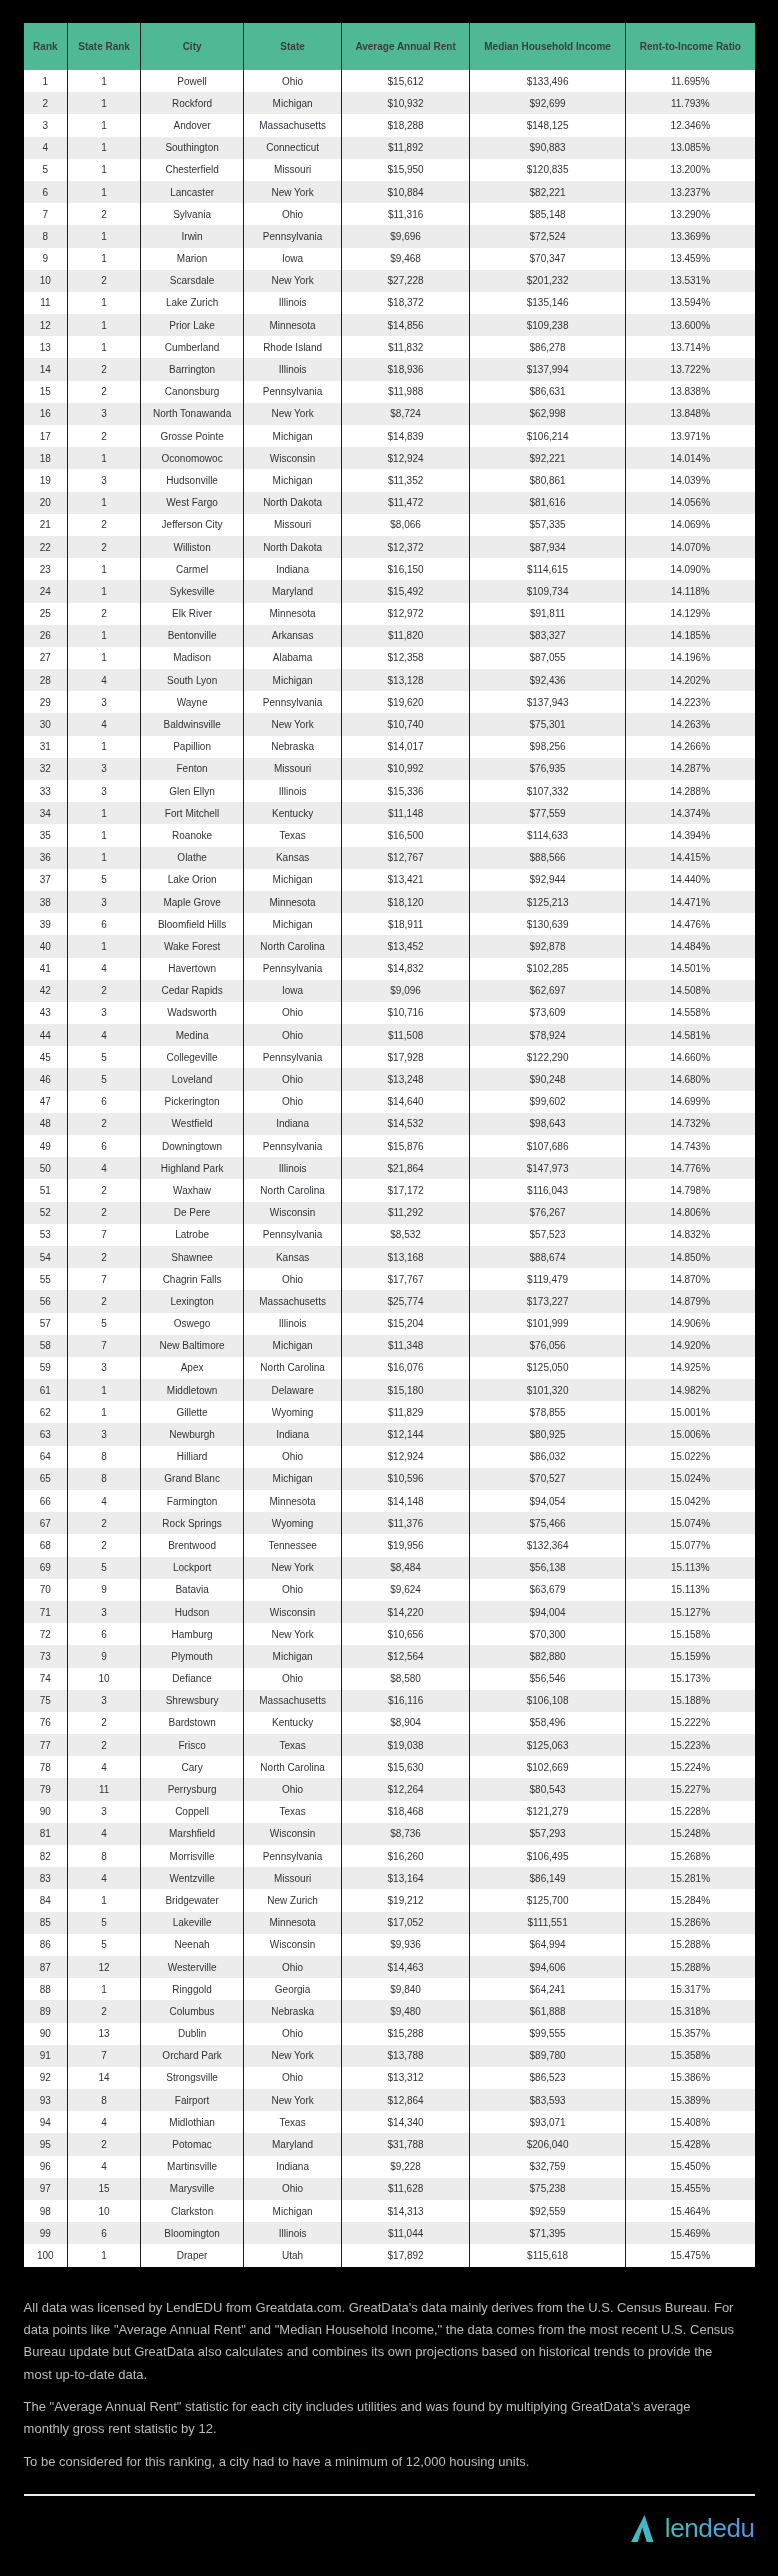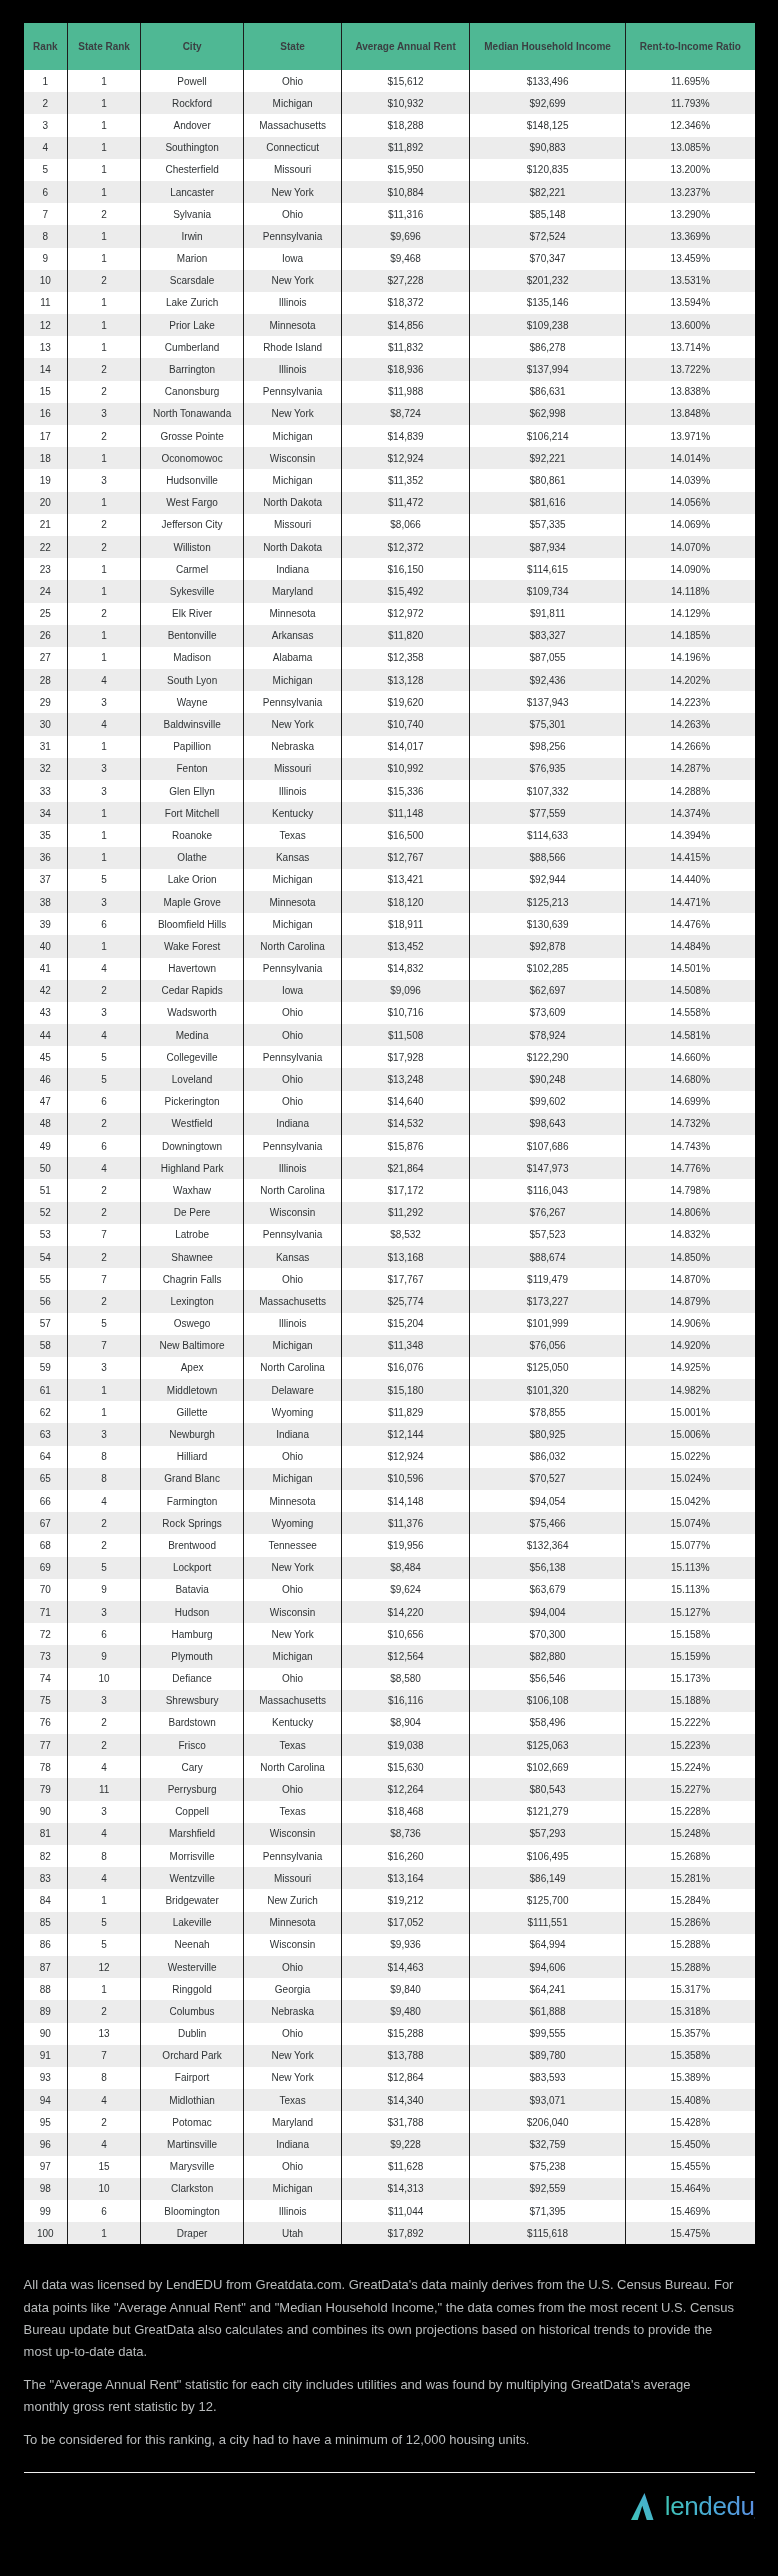--- a/index.html
+++ b/index.html
@@ -935,20 +935,29 @@
             <td>15.357%</td>
           </tr>
           <tr>
             <td>91</td>
             <td>7</td>
             <td>Orchard Park</td>
             <td>New York</td>
             <td>$13,788</td>
             <td>$89,780</td>
             <td>15.358%</td>
+          </tr>
+          <tr>
+            <td>92</td>
+            <td>14</td>
+            <td>Strongsville</td>
+            <td>Ohio</td>
+            <td>$13,312</td>
+            <td>$86,523</td>
+            <td>15.386%</td>
           </tr>
           <tr>
             <td>93</td>
             <td>8</td>
             <td>Fairport</td>
             <td>New York</td>
             <td>$12,864</td>
             <td>$83,593</td>
             <td>15.389%</td>
           </tr>

